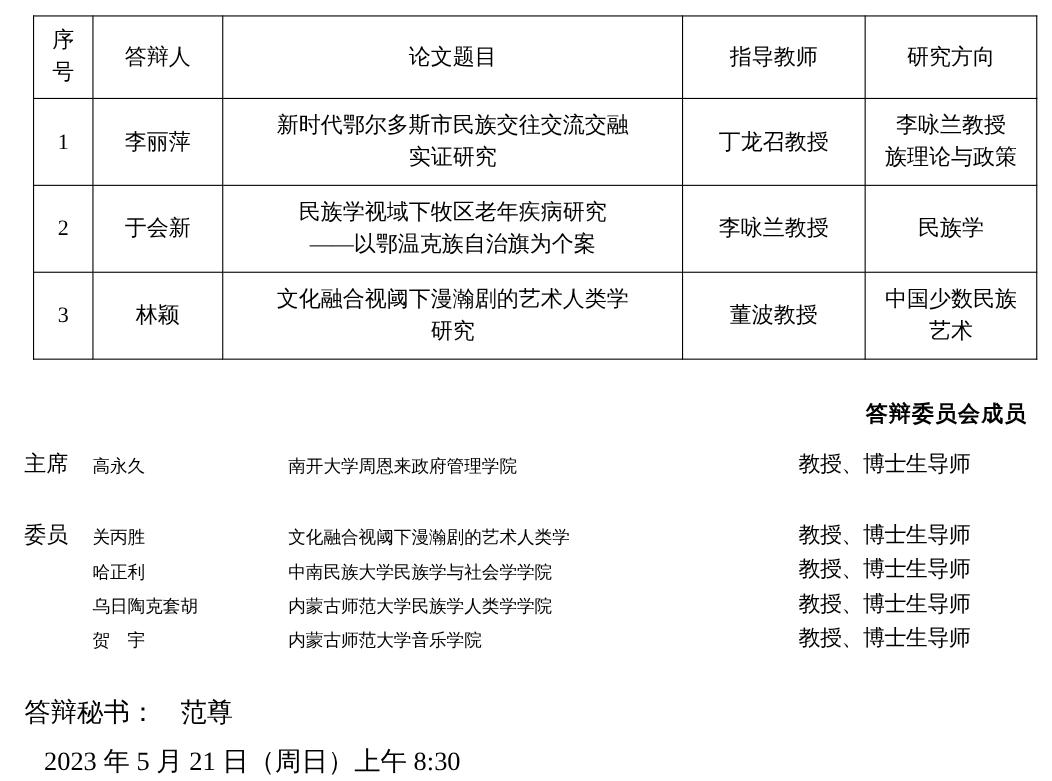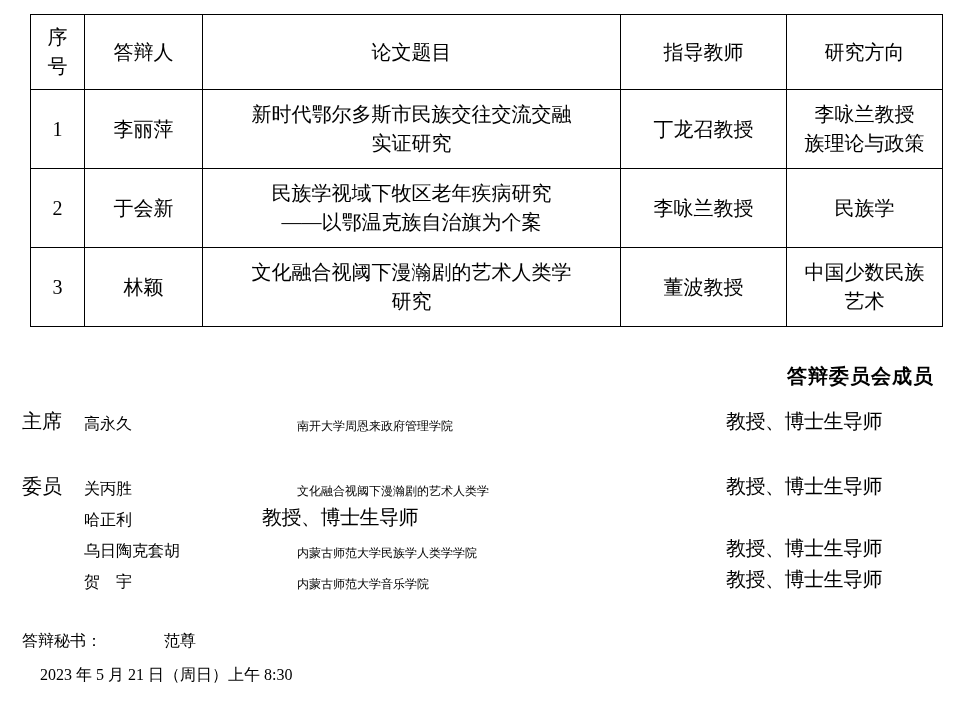--- a/index.html
+++ b/index.html
@@ -78,36 +78,35 @@
     flex: 0 0 62px;
     font-size: 20px;
   }
   .c-person {
     width: 178px;
     flex: 0 0 178px;
     font-size: 16px;
   }
   .c-org {
     flex: 1 1 auto;
-    font-size: 12px;
-    margin-left: 35px;
+    font-size: 16px;
   }
   .c-rank {
     width: 208px;
     flex: 0 0 208px;
     text-align: left;
     font-size: 20px;
     letter-spacing: -0.5px;
   }
   .gap-row { height: 34px; }
 
   
   .footer-info {
     margin-top: 38px;
-    font-size: 16px;
+    font-size: 24px;
   }
   .f-row {
     display: flex;
     align-items: baseline;
     margin-bottom: 13px;
   }
   .f-label {
     width: 124px;
     flex: 0 0 124px;
   }
@@ -197,20 +196,21 @@
     <div class="c-row">
       <div class="c-role">委员</div>
       <div class="c-person">关丙胜</div>
       <div class="c-org">文化融合视阈下漫瀚剧的艺术人类学</div>
       <div class="c-rank">教授、博士生导师</div>
     </div>
 
     <div class="c-row">
       <div class="c-role"></div>
       <div class="c-person">哈正利</div>
+      <div class="c-org">中南民族大学民族学与社会学学院</div>
       <div class="c-rank">教授、博士生导师</div>
     </div>
 
     <div class="c-row">
       <div class="c-role"></div>
       <div class="c-person">乌日陶克套胡</div>
       <div class="c-org">内蒙古师范大学民族学人类学学院</div>
       <div class="c-rank">教授、博士生导师</div>
     </div>
 

